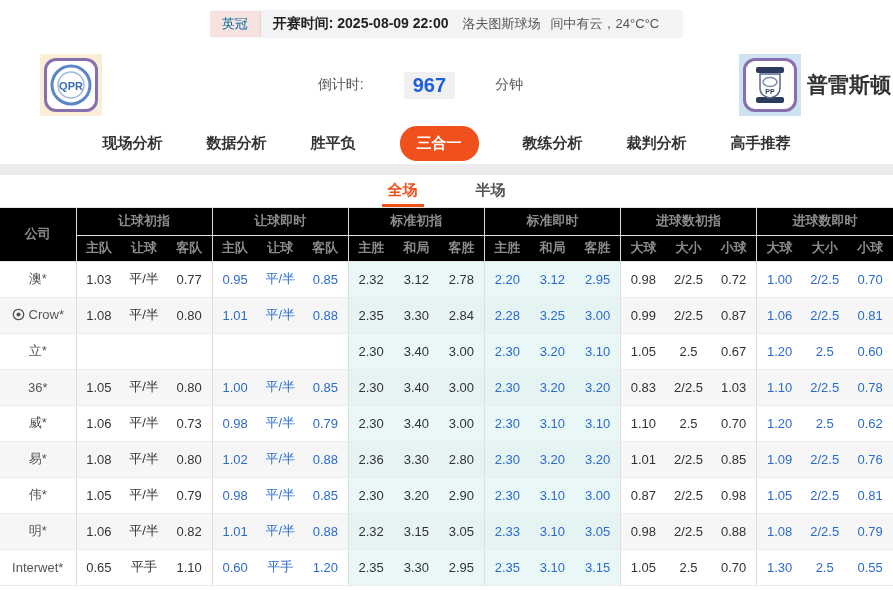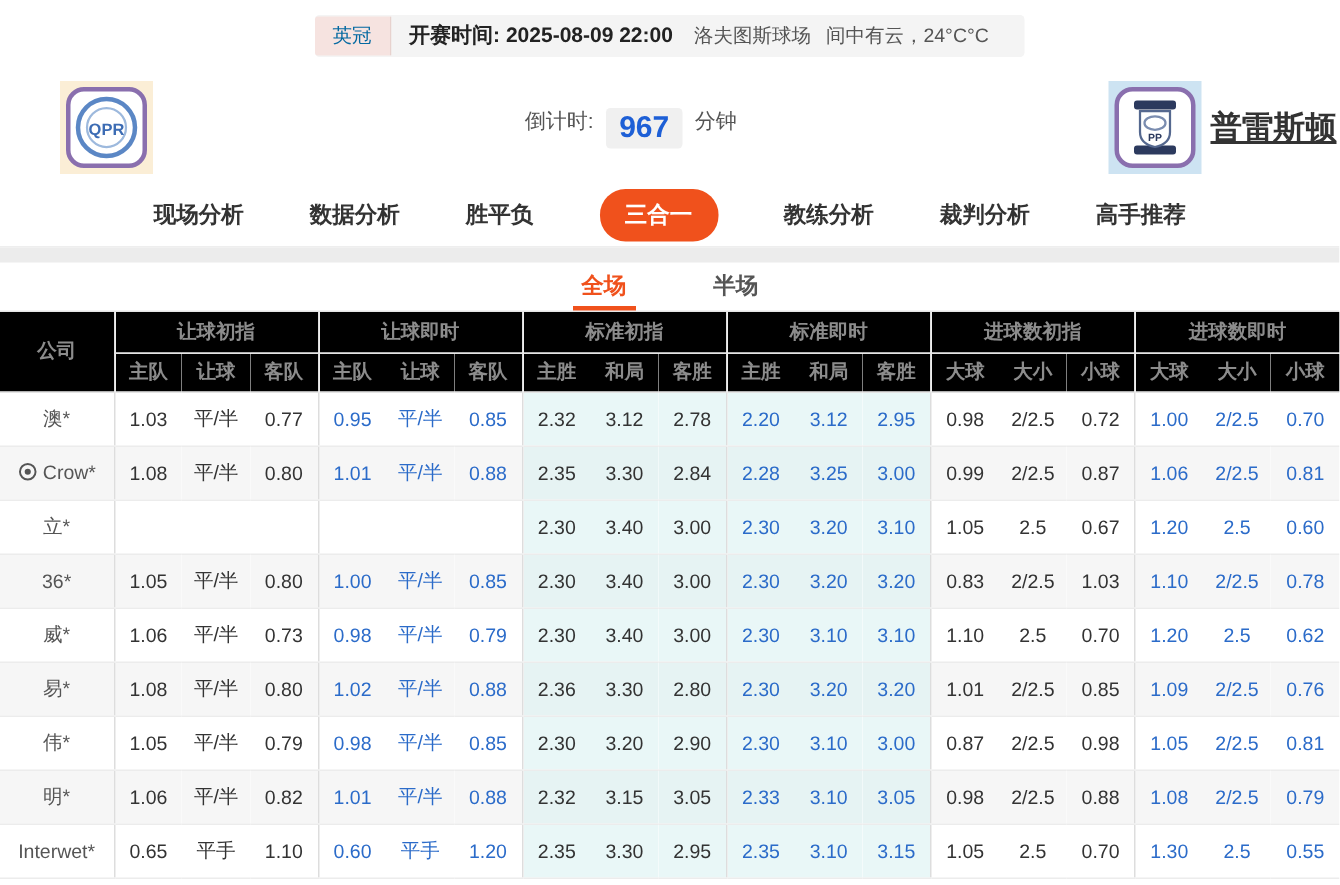--- a/index.html
+++ b/index.html
@@ -14,27 +14,27 @@
     border-radius:2px 0 0 2px; margin-right:12px; border-right:1px solid #e7d2ce; }
   .kickoff { font-size:14px; font-weight:bold; color:#222; margin-right:14px; }
   .venue, .weather { font-size:13px; color:#555; margin-right:10px; }
 
   
   .teamrow { height:74px; display:flex; align-items:center; }
   .home-group { display:flex; align-items:center; margin-left:40px; }
   .away-group { display:flex; align-items:center; margin-right:2px; }
   .team-name { font-size:21px; font-weight:bold; color:#333; }
   .home-group .team-name { margin-right:16px; }
-  .away-group .team-name { margin-left:6px;text-decoration:underline; }
+  .away-group .team-name { margin-left:6px; }
   .logo-box { width:62px; height:62px; display:flex; align-items:center; justify-content:center; }
   .logo-box.home { background:#fbeed6; }
   .logo-box.away { background:#cde3f2; }
   .crest { width:54px; height:54px; background:#fff; border:3px solid #8a6fae;
     border-radius:12px; display:flex; align-items:center; justify-content:center; }
-  .countdown { flex:1; display:flex; align-items:flex-start; justify-content:center; }
+  .countdown { flex:1; display:flex; align-items:center; justify-content:center;gap:32px; }
   .cd-label, .cd-unit { font-size:14px; color:#555; }
   .cd-value { font-size:20px; font-weight:bold; color:#1d5fd6; background:#f0f0f0;
     border-radius:3px; padding:2px 9px; margin:0 8px; }
 
   
   .nav { height:43px; display:flex; align-items:center; justify-content:center;
     gap:44px; border-bottom:1px solid #eee; }
   .nav-item { font-size:15px; font-weight:bold; color:#333; cursor:pointer; }
   .nav-item.active { background:#f0511c; color:#fff; border-radius:17px;
     padding:8px 17px; }

